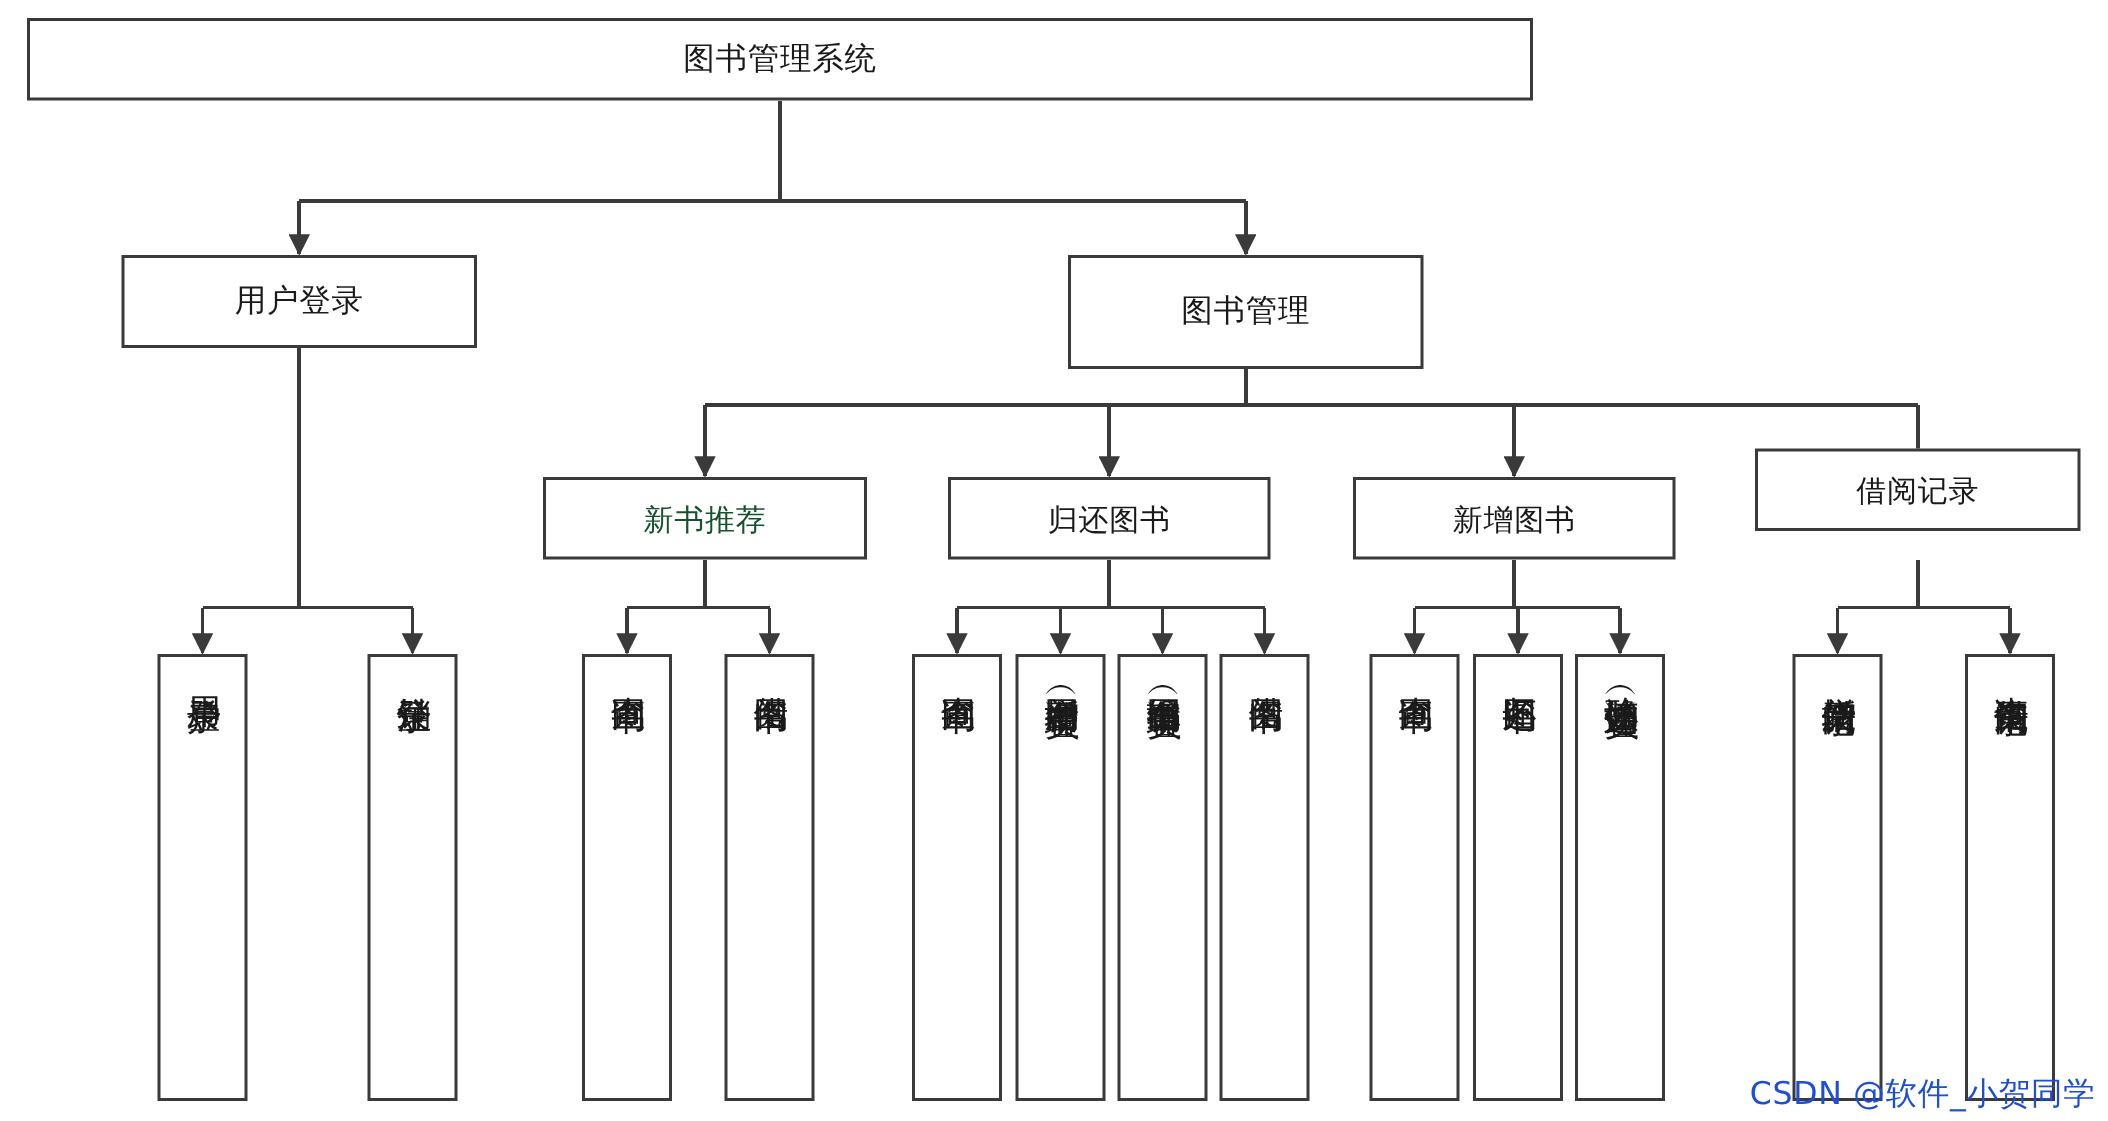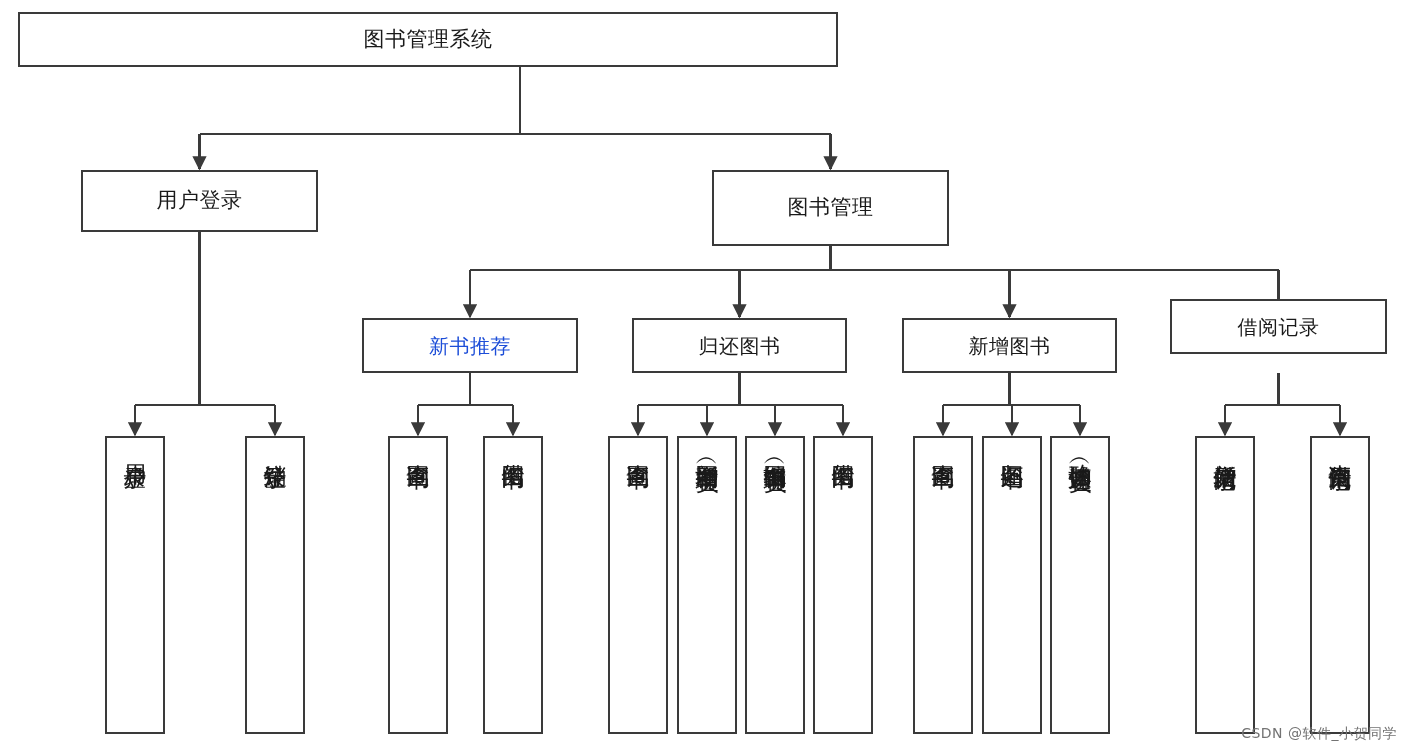--- a/index.html
+++ b/index.html
@@ -58,22 +58,22 @@
     color: #1a1a1a;
     line-height: 1.18;
     letter-spacing: 1px;
     white-space: nowrap;
     text-align: left;
   }
   #watermark {
     position: absolute;
     right: 8px;
     bottom: 4px;
-    font-size: 14px;
-    color: #737373;
+    font-size: 21px;
+    color: #1d4ed8;
     letter-spacing: 0.5px;
     white-space: nowrap;
     user-select: none;
     pointer-events: none;
     text-align: center;
   }
 </style>
 </head>
 <body>
 
@@ -112,31 +112,31 @@
       <line x1="943" y1="405" x2="1080" y2="405" stroke="#3a3a3a" stroke-width="2.6" shape-rendering="crispEdges"></line>
       <line x1="943" y1="405" x2="943" y2="435" stroke="#3a3a3a" stroke-width="2.6" shape-rendering="crispEdges" marker-end="url(#arrow)"></line>
       <line x1="1012" y1="405" x2="1012" y2="435" stroke="#3a3a3a" stroke-width="2.6" shape-rendering="crispEdges" marker-end="url(#arrow)"></line>
       <line x1="1080" y1="405" x2="1080" y2="435" stroke="#3a3a3a" stroke-width="2.6" shape-rendering="crispEdges" marker-end="url(#arrow)"></line>
       <line x1="1278.5" y1="373" x2="1278.5" y2="405" stroke="#3a3a3a" stroke-width="2.6" shape-rendering="crispEdges"></line>
       <line x1="1225" y1="405" x2="1340" y2="405" stroke="#3a3a3a" stroke-width="2.6" shape-rendering="crispEdges"></line>
       <line x1="1225" y1="405" x2="1225" y2="435" stroke="#3a3a3a" stroke-width="2.6" shape-rendering="crispEdges" marker-end="url(#arrow)"></line>
       <line x1="1340" y1="405" x2="1340" y2="435" stroke="#3a3a3a" stroke-width="2.6" shape-rendering="crispEdges" marker-end="url(#arrow)"></line>
     </svg>
   <div id="nodes-layer">
-      <div class="node level0" style="left: 18px; top: 12px; width: 820px; height: 55px; border-color: rgb(58, 58, 58); font-family: Liberation Serif, serif;">
+      <div class="node level0" style="left: 18px; top: 12px; width: 1004px; height: 55px; border-color: rgb(58, 58, 58); font-family: Liberation Serif, serif;">
         <span class="label-h" style="color: rgb(26, 26, 26);">图书管理系统</span>
       </div>
       <div class="node level1" style="left: 81px; top: 170px; width: 237px; height: 62px; border-color: rgb(58, 58, 58);">
         <span class="label-h" style="color: rgb(26, 26, 26);">用户登录</span>
       </div>
       <div class="node level1" style="left: 712px; top: 170px; width: 237px; height: 76px; border-color: rgb(58, 58, 58);">
         <span class="label-h" style="color: rgb(26, 26, 26);">图书管理</span>
       </div>
       <div class="node level2" style="left: 362px; top: 318px; width: 216px; height: 55px; border-color: rgb(58, 58, 58);">
-        <span class="label-h" style="color: #1d4ed8;">新书推荐</span>
+        <span class="label-h" style="color: #14532d;">新书推荐</span>
       </div>
       <div class="node level2" style="left: 632px; top: 318px; width: 215px; height: 55px; border-color: rgb(58, 58, 58);">
         <span class="label-h" style="color: rgb(26, 26, 26);">归还图书</span>
       </div>
       <div class="node level2" style="left: 902px; top: 318px; width: 215px; height: 55px; border-color: rgb(58, 58, 58);">
         <span class="label-h" style="color: rgb(26, 26, 26);">新增图书</span>
       </div>
       <div class="node level2" style="left: 1170px; top: 299px; width: 217px; height: 55px; border-color: rgb(58, 58, 58);">
         <span class="label-h" style="color: rgb(26, 26, 26);">借阅记录</span>
       </div>

